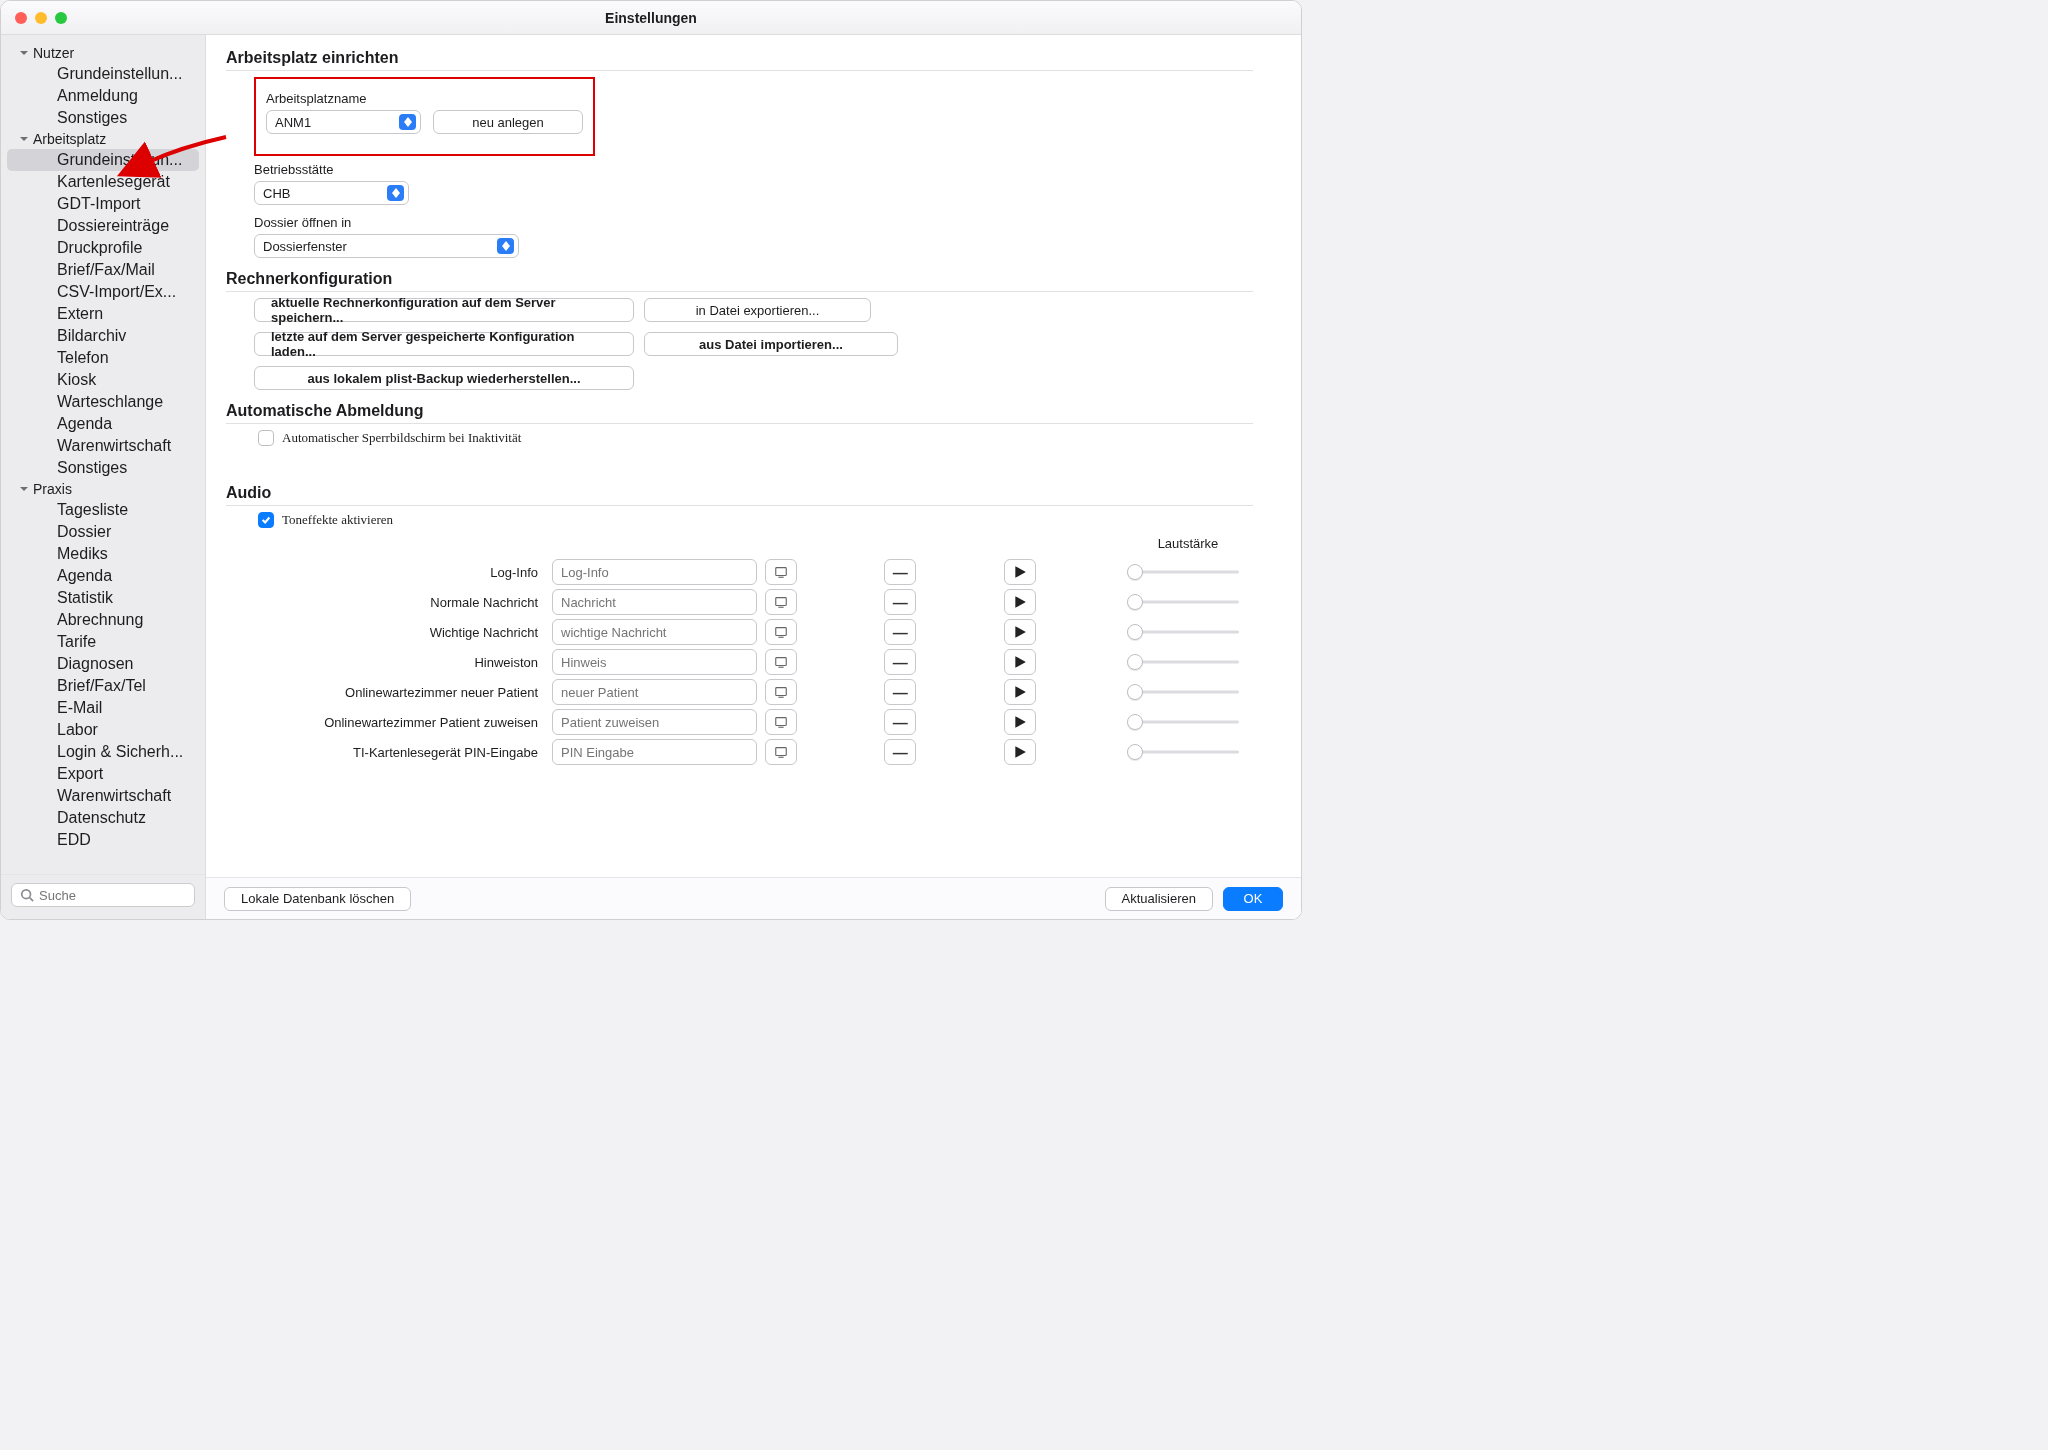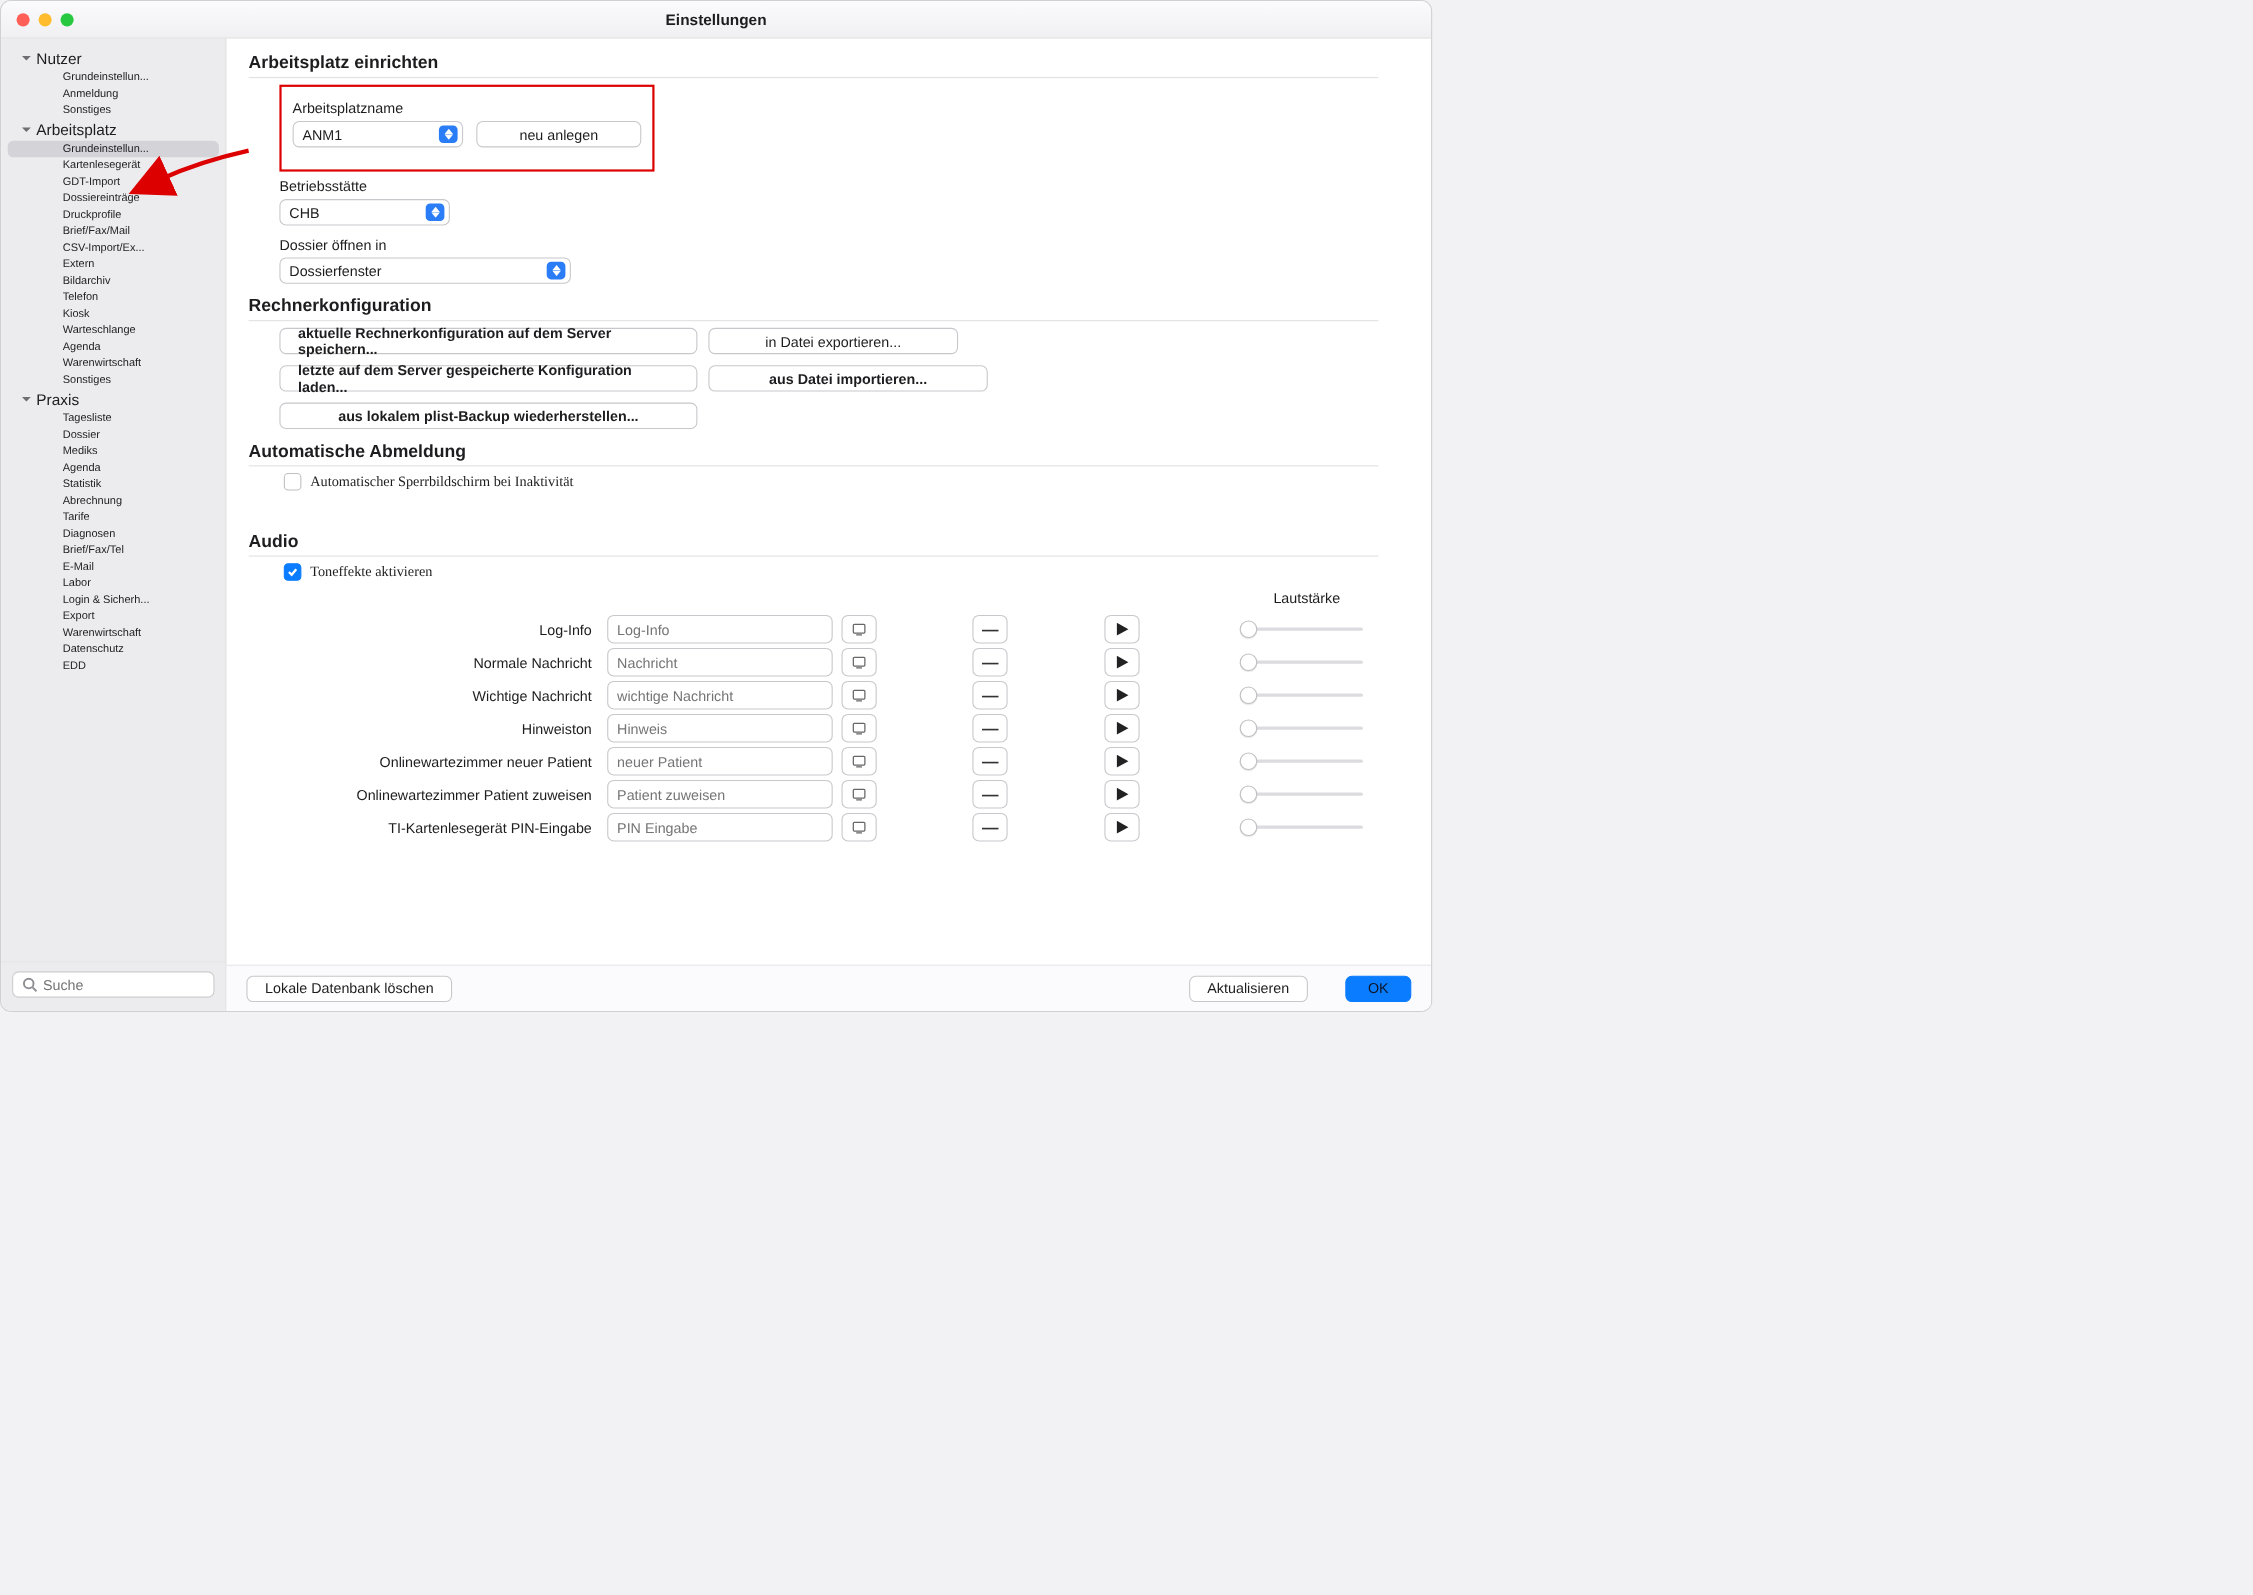--- a/index.html
+++ b/index.html
@@ -53,21 +53,21 @@
   cursor: default;
   user-select:none;
 }
 .disclosure {
   width:10px; height:10px; margin-right:4px;
   display:flex; align-items:center; justify-content:center;
 }
 .disclosure svg { width:10px; height:10px; fill:#6e6e73; }
 .sidebar-item {
   padding: 2px 6px 2px 50px;
-  font-size:10px;
+  font-size:16px;
   white-space:nowrap; overflow:hidden; text-overflow:ellipsis;
   cursor:default; user-select:none;
   border-radius:5px;
   margin: 0 6px;
 }
 .sidebar-item.selected { background:#d3d3d8; }
 .sidebar-search {
   padding: 8px 10px 12px;
   border-top:1px solid #e5e5e9;
 }
@@ -104,21 +104,21 @@
   background:#2a7df6; border-radius:4px;
   display:flex; flex-direction:column; align-items:center; justify-content:center;
 }
 .popup-arrow svg { width:8px; height:5px; fill:#fff; }
 .mac-btn {
   display:inline-flex; align-items:center; justify-content:center;
   background:#fff; border:1px solid #c8c8cc; border-radius:6px;
   height:24px; padding:0 16px; font-size:13px; cursor:default;
   user-select:none;
 }
-.mac-btn.primary { background:#0a7cff; color:#0f172a; border-color:#0a7cff;margin-left:24px; }
+.mac-btn.primary { background:#0a7cff; color:#ffffff; border-color:#0a7cff; }
 .row { display:flex; align-items:center; gap:12px; }
 .highlight-box {
   border:2px solid #d00; padding:6px 10px 10px 10px; display:inline-block;
 }
 .btn-grid { display:grid; grid-template-columns: 1fr 1fr; gap:10px; max-width: 770px; }
 .btn-full { width:100%; }
 .checkbox-row { display:flex; align-items:flex-start; gap:8px; margin:5px 0; padding-left:4px;font-family:Liberation Serif, serif; }
 .macchk {
   width:16px; height:16px; border-radius:4px;
   border:1px solid #c0c0c4; background:#fff;

